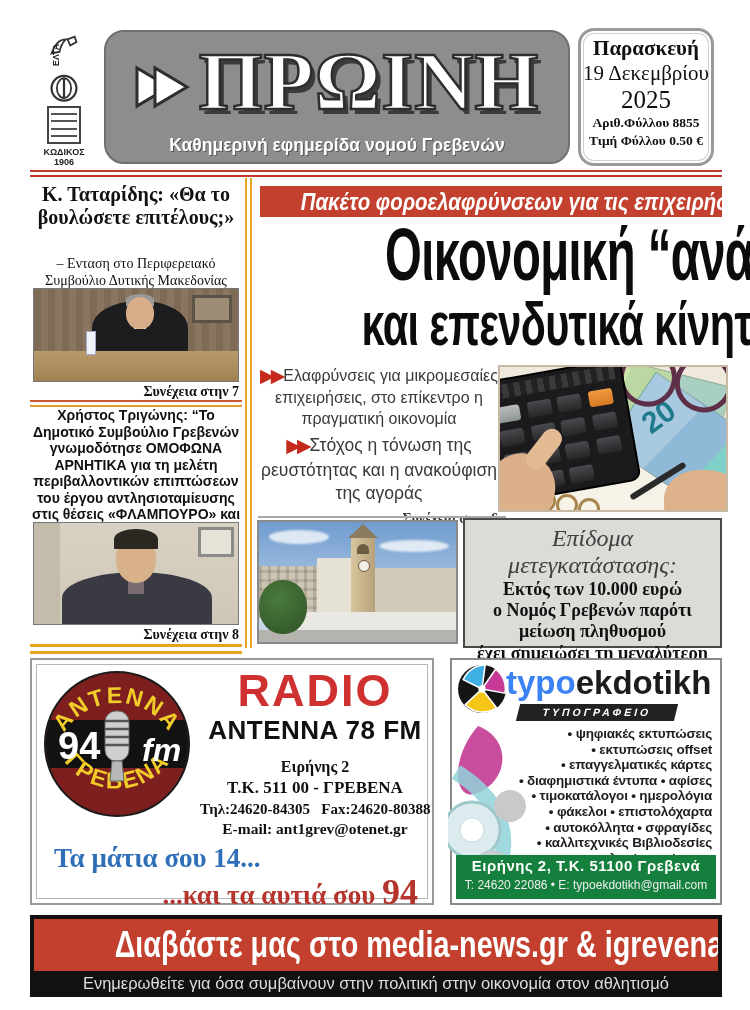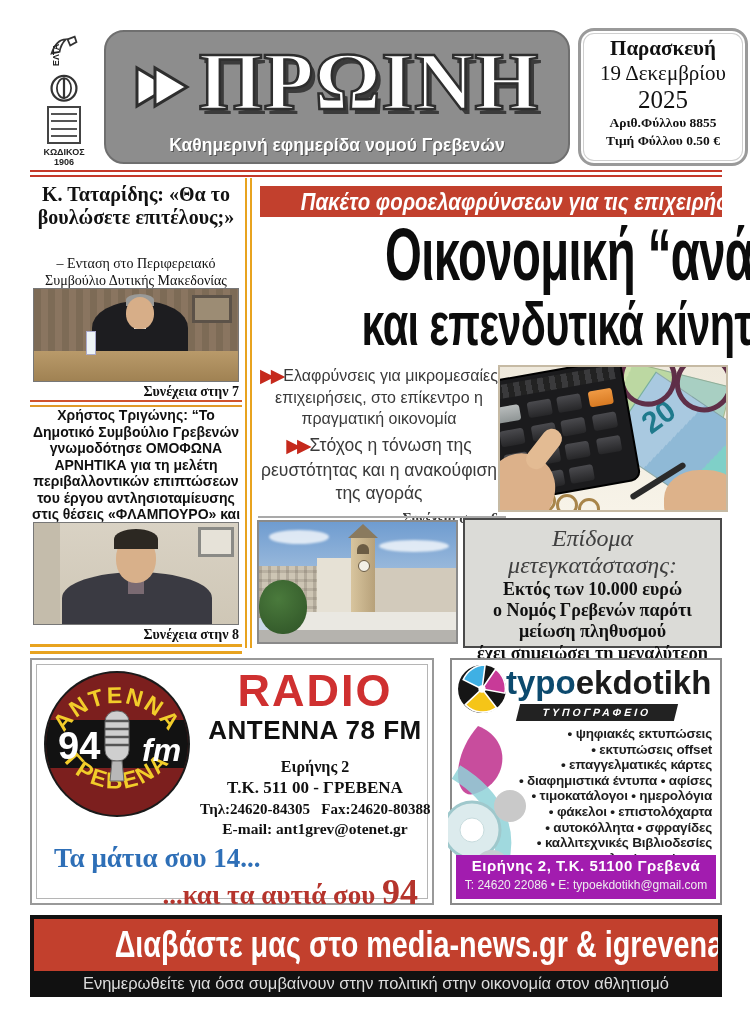--- a/index.html
+++ b/index.html
@@ -14,21 +14,21 @@
   .stamp{width:26px;height:34px;border:2px solid #444;display:flex;flex-direction:column;justify-content:space-around;padding:2px;}
   .stamp i{display:block;height:2px;background:#555;}
 
   .masthead{left:104px;top:30px;width:466px;height:134px;background:#8d8d8d;border-radius:20px;
             border:2px solid #6f6f6f;box-sizing:border-box;}
   .mast-row{position:absolute;left:0;top:2px;width:100%;display:flex;justify-content:center;align-items:center;gap:6px;}
   .mast-title{font-family:"Liberation Serif",serif;font-weight:bold;font-size:82px;line-height:96px;color:#fff;
               letter-spacing:1px;-webkit-text-stroke:2.5px #2e2e2e;text-shadow:4px 5px 0 rgba(45,45,45,.85);}
   .mast-sub{position:absolute;left:0;bottom:6px;width:100%;text-align:center;color:#fff;font-weight:bold;
             font-size:17.5px;text-shadow:1px 1px 0 #555;}
-  .datebox{left:578px;top:28px;width:170px;height:138px;border:3px solid #9a9a9a;border-radius:16px;
+  .datebox{left:578px;top:28px;width:136px;height:138px;border:3px solid #9a9a9a;border-radius:16px;
            box-sizing:border-box;text-align:center;font-family:"Liberation Serif",serif;padding-top:5px;
            box-shadow:inset 0 0 0 2px #fff,inset 0 0 0 3px #cfcfcf;}
   .db-day{font-size:21px;font-weight:bold;}
   .db-date{font-size:21px;}
   .db-year{font-size:25px;}
   .db-issue,.db-price{font-size:13.5px;font-weight:bold;line-height:1.3;}
 
   .rule-red{left:30px;top:170px;width:692px;height:3px;border-top:2px solid #c5392a;border-bottom:2px solid #c5392a;}
   .dbl-mid{border-top:2px solid #d0542e;border-bottom:2px solid #e09a28;height:3px;}
   .dbl-gold{border-top:3px solid #e8a31f;border-bottom:3px solid #e8a31f;height:4px;}
@@ -139,27 +139,27 @@
   .ra3{font-size:15px;margin-top:3px;white-space:pre;}
   .ra4{font-size:15.5px;margin-top:2px;}
   .slogan1{position:absolute;left:22px;top:183px;color:#2e6fb7;font-family:"Liberation Serif",serif;
            font-weight:bold;font-size:27px;}
   .slogan2{position:absolute;right:14px;top:211px;color:#b5342c;font-family:"Liberation Serif",serif;
            font-weight:bold;font-size:27px;}
   .slogan2 .big{font-size:36px;}
 
   .typo-ad{left:450px;top:658px;width:272px;height:247px;border:2px solid #8a8a8a;box-sizing:border-box;background:#fff;}
   .brand{position:absolute;left:54px;top:6px;font-weight:bold;font-size:33px;line-height:1;}
-  .brand .t{color:#0c4a6e;}
+  .brand .t{color:#3b82f6;}
   .brand .e{color:#1c1c1c;}
   .brand-sub{position:absolute;left:66px;top:44px;width:158px;height:17px;background:#222;transform:skewX(-14deg);
              color:#fff;font-size:10.5px;letter-spacing:3px;text-align:center;line-height:17px;font-weight:bold;}
   .typo-items{position:absolute;right:8px;top:66px;width:212px;text-align:right;font-weight:bold;
               font-size:13.5px;line-height:15.6px;color:#1e1e1e;letter-spacing:-.2px;}
-  .typo-footer{position:absolute;left:4px;right:4px;bottom:4px;height:44px;background:#a21caf;color:#fff;
+  .typo-footer{position:absolute;left:4px;right:4px;bottom:4px;height:44px;background:#15803d;color:#fff;
                text-align:center;}
   .tf1{font-size:15px;font-weight:bold;line-height:22px;letter-spacing:.5px;}
   .tf2{font-size:12px;line-height:16px;color:#eee;}
 
   
   .banner{left:30px;top:915px;width:692px;background:#111;padding:4px 4px 0 4px;box-sizing:border-box;}
   .banner-red{background:#c2402d;height:52px;text-align:center;overflow:hidden;}
   .banner-red span{display:inline-block;color:#fff;font-weight:bold;font-size:36px;line-height:52px;
                    white-space:nowrap;transform:scaleX(.8);transform-origin:center;}
   .banner-sub{height:26px;text-align:center;color:#ddd;font-size:16.5px;line-height:24px;white-space:nowrap;}

